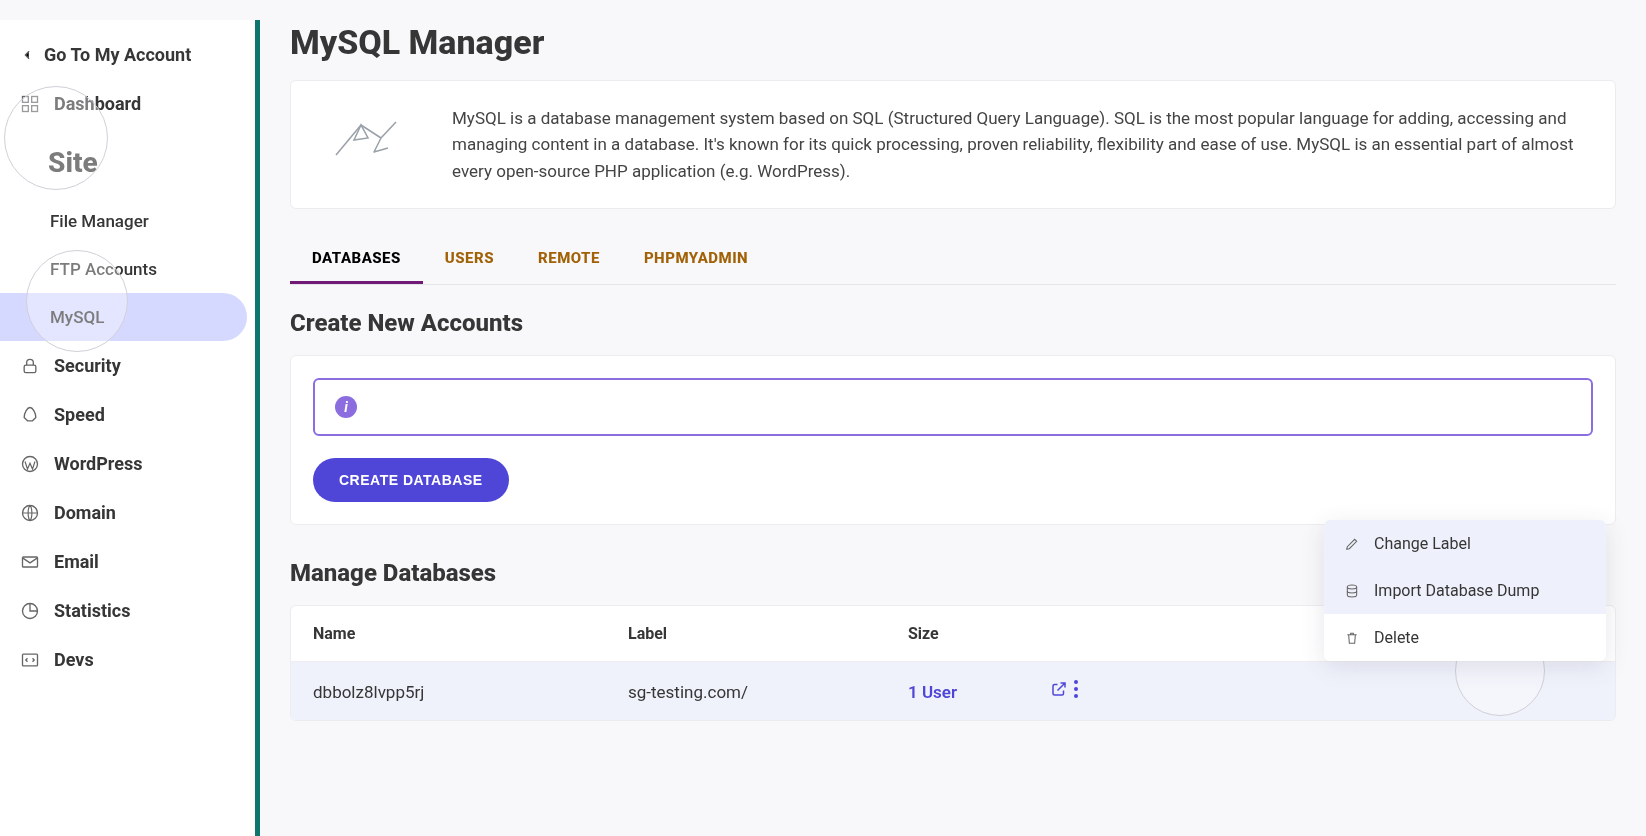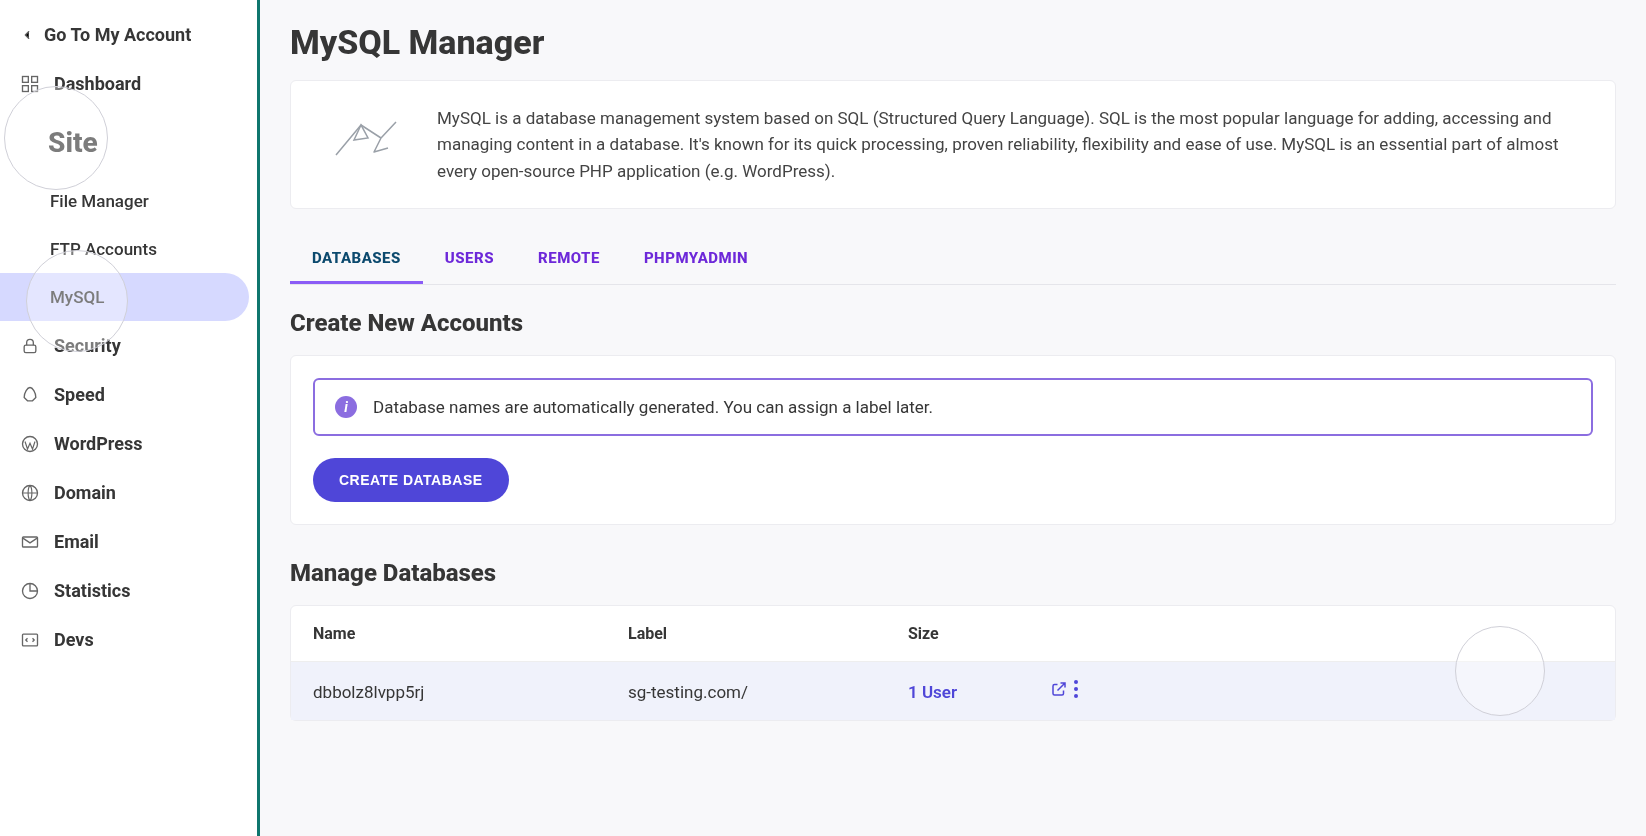--- a/index.html
+++ b/index.html
@@ -11,24 +11,25 @@
     height: 836px;
     overflow: hidden;
     position: relative;
   }
   .layout { display: flex; height: 100%; }
   
   
   .sidebar {
     width: 260px;
     background: #fff;
-    border-right: 3px solid #0f766e;
+    border-right: 5px solid #0f766e;
     padding-top: 10px;
     overflow-y: auto;
     flex-shrink: 0;
+    margin-top: 20px;
   }
   .back-link {
     display: flex; align-items: center; gap: 10px;
     padding: 14px 20px; font-weight: 700; font-size: 18px;
     cursor: pointer;
   }
   .back-link svg { width: 14px; height: 14px; stroke: #666; }
   .nav-item {
     display: flex; align-items: center; gap: 14px;
     padding: 14px 20px; font-weight: 700; font-size: 18px;
@@ -62,33 +63,33 @@
 
   
   .main {
     flex: 1; padding: 22px 30px 30px 30px; overflow: auto;
     position: relative;
   }
   .page-title { font-size: 34px; font-weight: 800; margin-bottom: 18px; }
   
   .intro-card {
     background:#fff; border:1px solid #ececf0; border-radius:6px;
-    padding: 24px 30px; display:flex; gap: 26px; align-items:flex-start;
+    padding: 24px 30px; display:flex; gap: 41px; align-items:flex-start;
     margin-bottom: 26px;
   }
   .intro-icon { width: 90px; height: 70px; flex-shrink:0; display:flex; align-items:center; justify-content:center;}
   .intro-icon svg { stroke:#888; fill:none; }
   .intro-text { font-size: 17px; line-height: 1.55; color:#444; }
 
   .tabs { display:flex; border-bottom:1px solid #e5e5ea; margin-bottom: 24px; }
   .tab {
     padding: 14px 22px; font-weight:800; font-size:15px; letter-spacing:0.5px;
-    color:#6d28d9; cursor:pointer; text-transform:uppercase;
-  }
-  .tab.active { color:#0c4a6e; border-bottom: 3px solid #8b5cf6; }
+    color:#a16207; cursor:pointer; text-transform:uppercase;
+  }
+  .tab.active { color:#000000; border-bottom: 3px solid #701a75; }
 
   .section-title { font-size:24px; font-weight:800; margin-bottom:18px; }
 
   .create-card {
     background:#fff; border:1px solid #ececf0; border-radius:6px;
     padding: 22px; margin-bottom: 34px;
   }
   .info-banner {
     border: 2px solid #8b6de0; border-radius:6px;
     padding: 16px 20px; display:flex; align-items:center; gap:16px;
@@ -254,21 +255,20 @@
       <div class="tab active">DATABASES</div>
       <div class="tab">USERS</div>
       <div class="tab">REMOTE</div>
       <div class="tab">PHPMYADMIN</div>
     </div>
 
     <h2 class="section-title">Create New Accounts</h2>
     <div class="create-card">
       <div class="info-banner">
         <div class="info-ico">i</div>
-        <span class="info-banner-text">Database names are automatically generated. You can assign a label later.</span>
       </div>
       <button class="btn-primary">CREATE DATABASE</button>
     </div>
 
     <h2 class="section-title">Manage Databases</h2>
     <div class="table-card">
       <div class="thead">
         <div class="col-name">Name</div>
         <div class="col-label">Label</div>
         <div class="col-size">Size</div>
@@ -287,18 +287,40 @@
           </span>
           <div class="kebab">
               <span></span>
               <span></span>
               <span></span>
             </div>
         </div>
       </div>
     </div>
 
+    <div class="dropdown">
+      <div class="dropdown-item hover">
+        <svg class="dd-icon" viewBox="0 0 24 24">
+            <path d="M4 20l4-1 11-11-3-3L5 16l-1 4z" stroke-width="1.6"></path>
+          </svg>
+        <span>Change Label</span>
+      </div>
+      <div class="dropdown-item hover">
+        <svg class="dd-icon" viewBox="0 0 24 24">
+            <ellipse cx="12" cy="6" rx="7" ry="3" stroke-width="1.6"></ellipse>
+            <path d="M5 6v12c0 1.7 3.1 3 7 3s7-1.3 7-3V6" stroke-width="1.6"></path>
+            <path d="M5 12c0 1.7 3.1 3 7 3s7-1.3 7-3" stroke-width="1.6"></path>
+          </svg>
+        <span>Import Database Dump</span>
+      </div>
+      <div class="dropdown-item">
+        <svg class="dd-icon" viewBox="0 0 24 24">
+            <path d="M5 7h14M10 7V5h4v2M7 7l1 13h8l1-13" stroke-width="1.6"></path>
+          </svg>
+        <span>Delete</span>
+      </div>
+    </div>
   </main>
 </div>
 
 <div class="highlight-circle hc-site"></div>
 <div class="highlight-circle hc-mysql"></div>
 <div class="highlight-circle hc-kebab"></div>
 
 </body></html>

